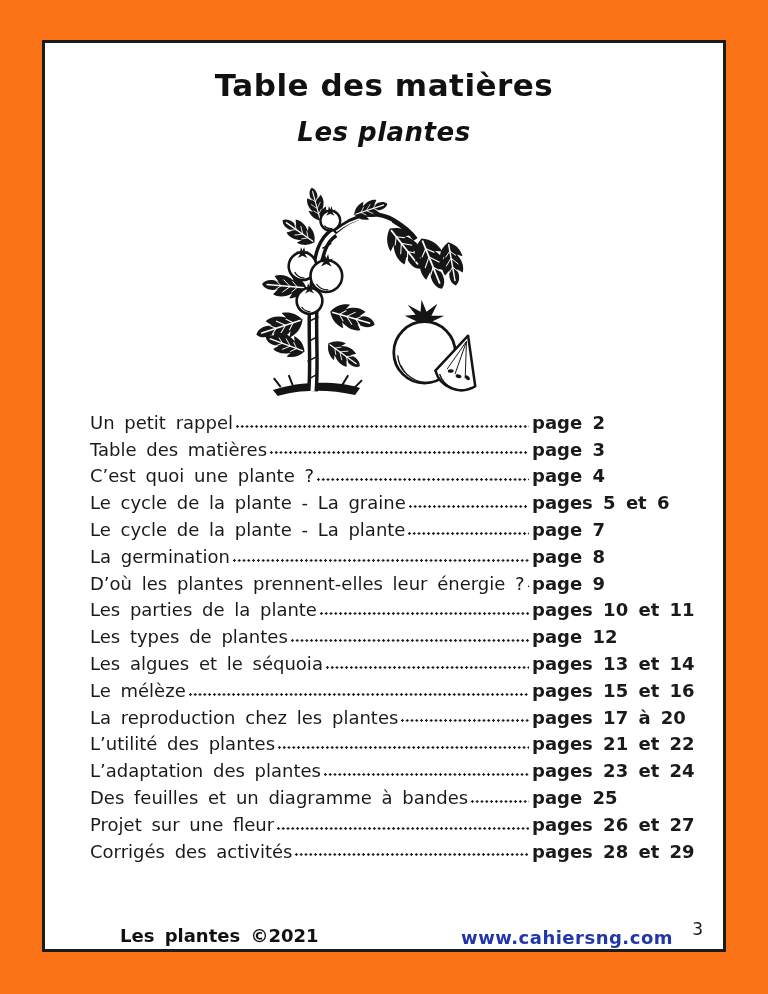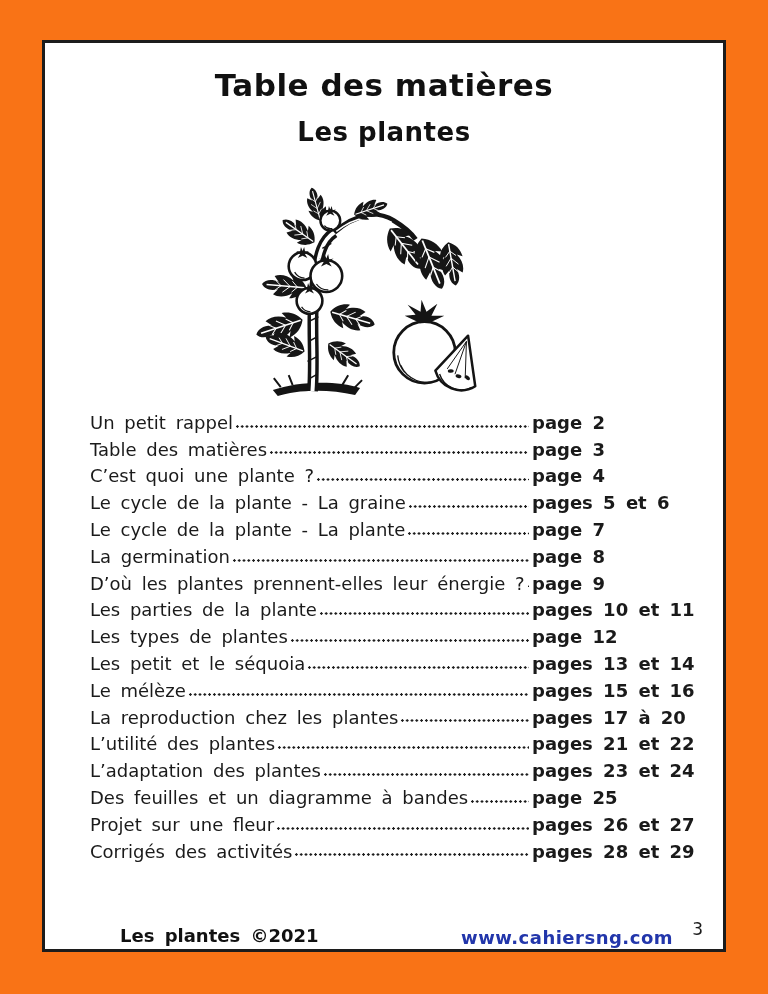--- a/index.html
+++ b/index.html
@@ -42,20 +42,21 @@
   .page-subtitle {
     position: absolute;
     top: 74px;
     left: 0;
     width: 100%;
     text-align: center;
     font-size: 26px;
     font-weight: bold;
     letter-spacing: 0.5px;
     color: #111111;
+    font-style: italic;
   }
   .illustration {
     position: absolute;
     left: 198px;
     top: 128px;
     width: 248px;
     height: 228px;
   }
   .toc {
     position: absolute;
@@ -228,21 +229,21 @@
           <span class="toc-label">Les parties de la plante</span>
           <span class="toc-leader"></span>
           <span class="toc-page">pages 10 et 11</span>
         </div>
       <div class="toc-row">
           <span class="toc-label">Les types de plantes</span>
           <span class="toc-leader"></span>
           <span class="toc-page">page 12</span>
         </div>
       <div class="toc-row">
-          <span class="toc-label">Les petit et le séquoia</span>
+          <span class="toc-label">Les algues et le séquoia</span>
           <span class="toc-leader"></span>
           <span class="toc-page">pages 13 et 14</span>
         </div>
       <div class="toc-row">
           <span class="toc-label">Le mélèze</span>
           <span class="toc-leader"></span>
           <span class="toc-page">pages 15 et 16</span>
         </div>
       <div class="toc-row">
           <span class="toc-label">La reproduction chez les plantes</span>

